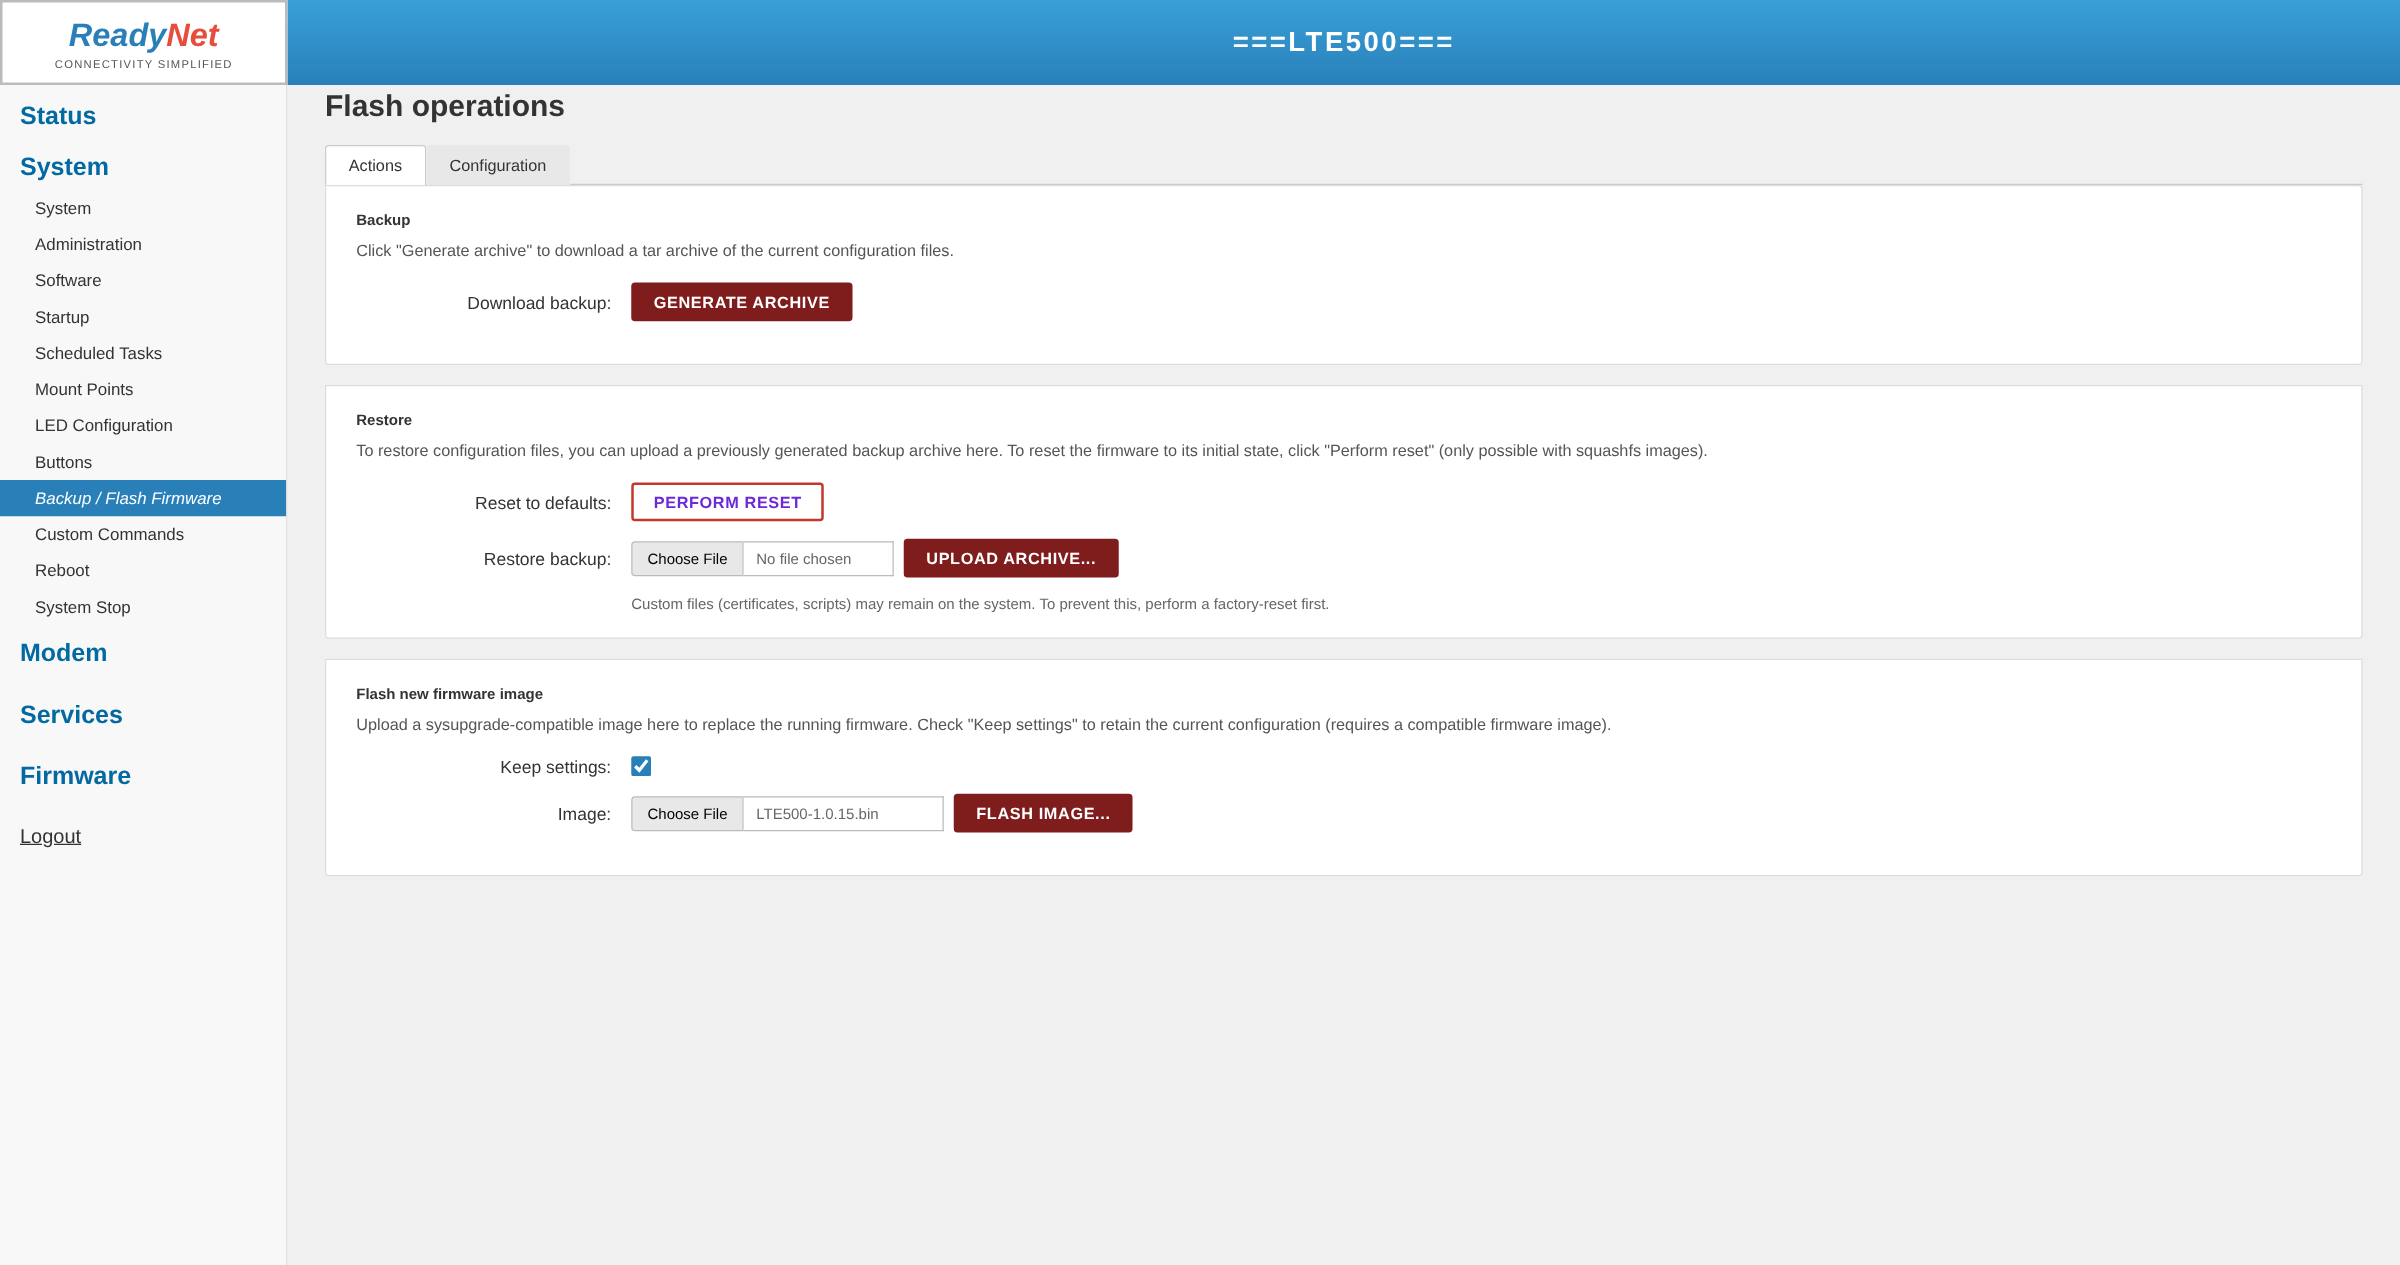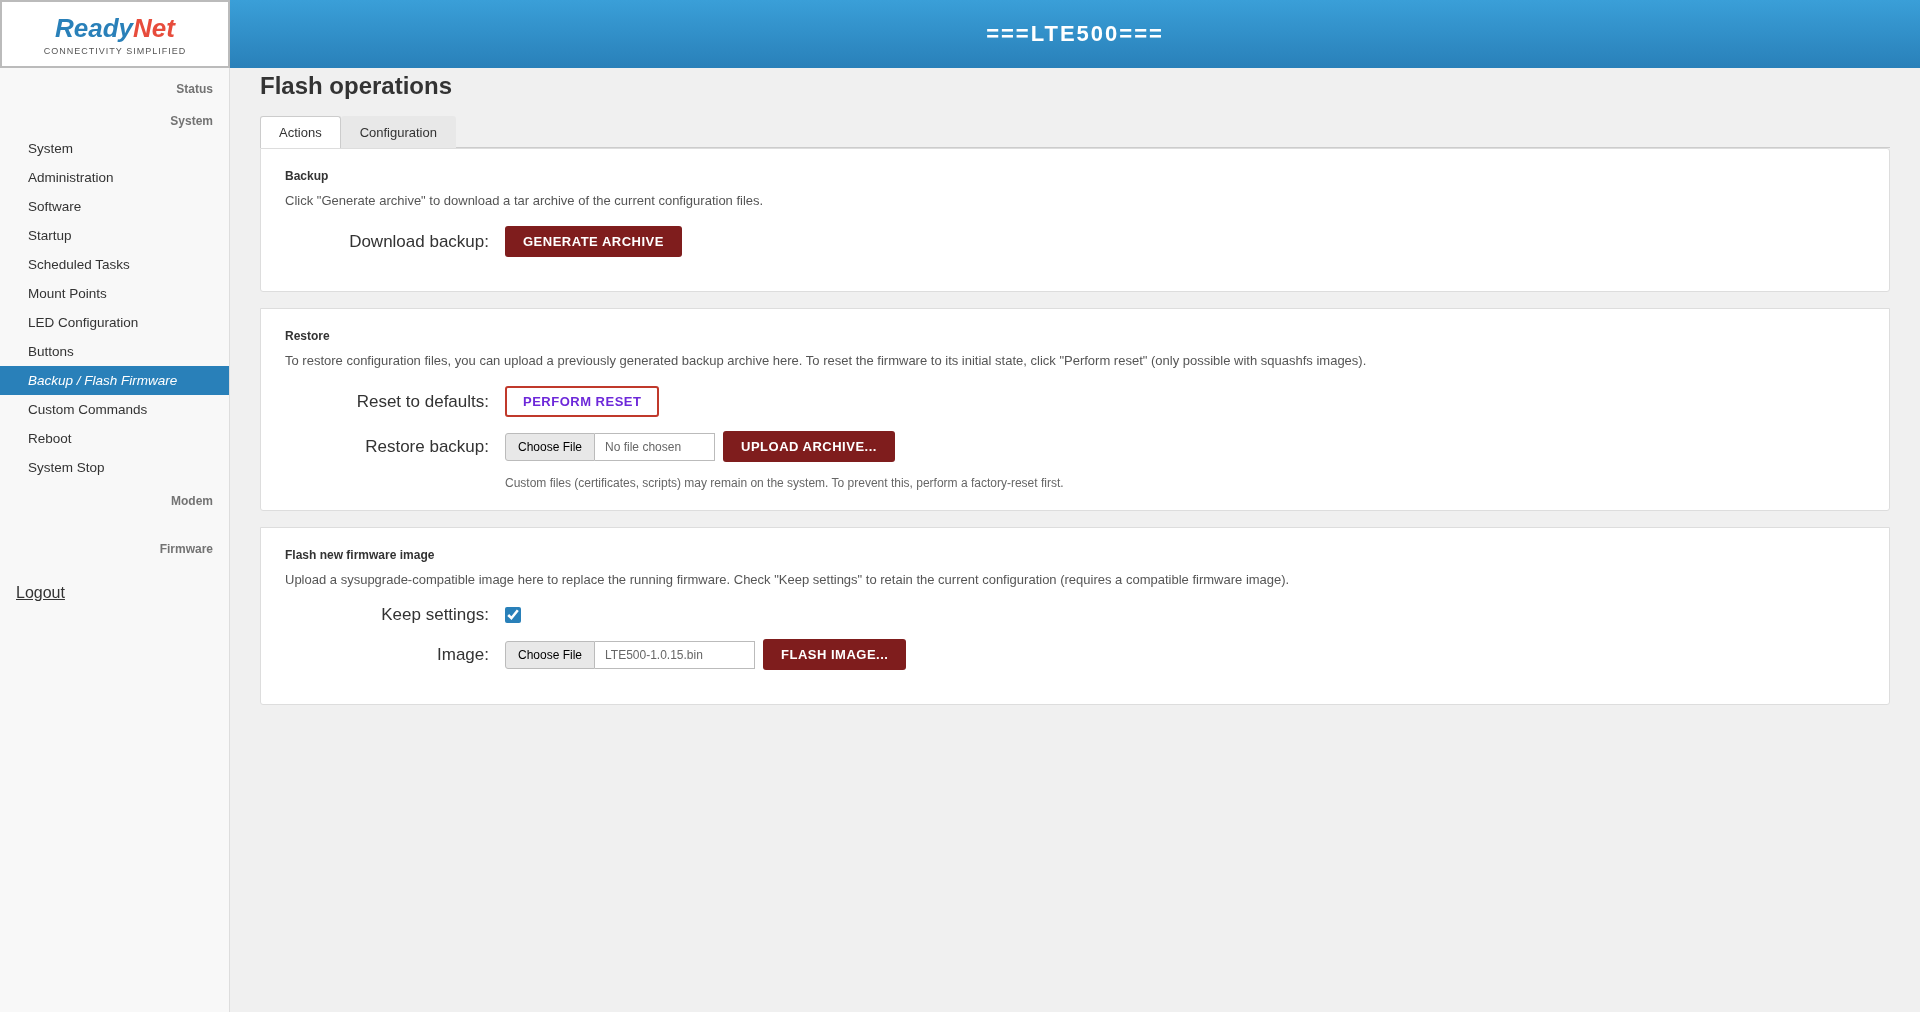--- a/index.html
+++ b/index.html
@@ -44,25 +44,24 @@
 
     
     .sidebar {
       width: 230px;
       background: #f8f8f8;
       border-right: 1px solid #ddd;
       overflow-y: auto;
       flex-shrink: 0;
     }
     .sidebar-section-title {
-      font-size: 12px;
-      font-weight: bold;
-      color: #737373;
+      font-size: 20px;
+      font-weight: bold;
+      color: #0369a1;
       padding: 12px 16px 6px 16px;
-      text-align: right;
     }
     .sidebar-item {
       padding: 7px 16px 7px 28px;
       color: #333;
       cursor: pointer;
       font-size: 13.5px;
     }
     .sidebar-item.active {
       background: #2980b9;
       color: white;
@@ -131,21 +130,21 @@
 
     .form-row {
       display: flex;
       align-items: center;
       margin-bottom: 14px;
     }
     .form-label {
       width: 220px;
       text-align: right;
       padding-right: 16px;
-      font-size: 17px;
+      font-size: 14px;
       color: #333;
       font-weight: normal;
     }
     .form-control {
       display: flex;
       align-items: center;
       gap: 8px;
     }
 
     
@@ -263,20 +262,21 @@
     <div class="sidebar-item">Mount Points</div>
     <div class="sidebar-item">LED Configuration</div>
     <div class="sidebar-item">Buttons</div>
     <div class="sidebar-item active">Backup / Flash Firmware</div>
     <div class="sidebar-item">Custom Commands</div>
     <div class="sidebar-item">Reboot</div>
     <div class="sidebar-item">System Stop</div>
 
     <div class="sidebar-section-title">Modem</div>
     <div class="sidebar-divider"></div>
+    <div class="sidebar-section-title">Services</div>
     <div class="sidebar-divider"></div>
     <div class="sidebar-section-title">Firmware</div>
     <div class="sidebar-divider"></div>
     <div class="sidebar-logout">Logout</div>
   </div>
 
   <div class="main">
     <div class="page-title">Flash operations</div>
 
     <div class="tabs">

